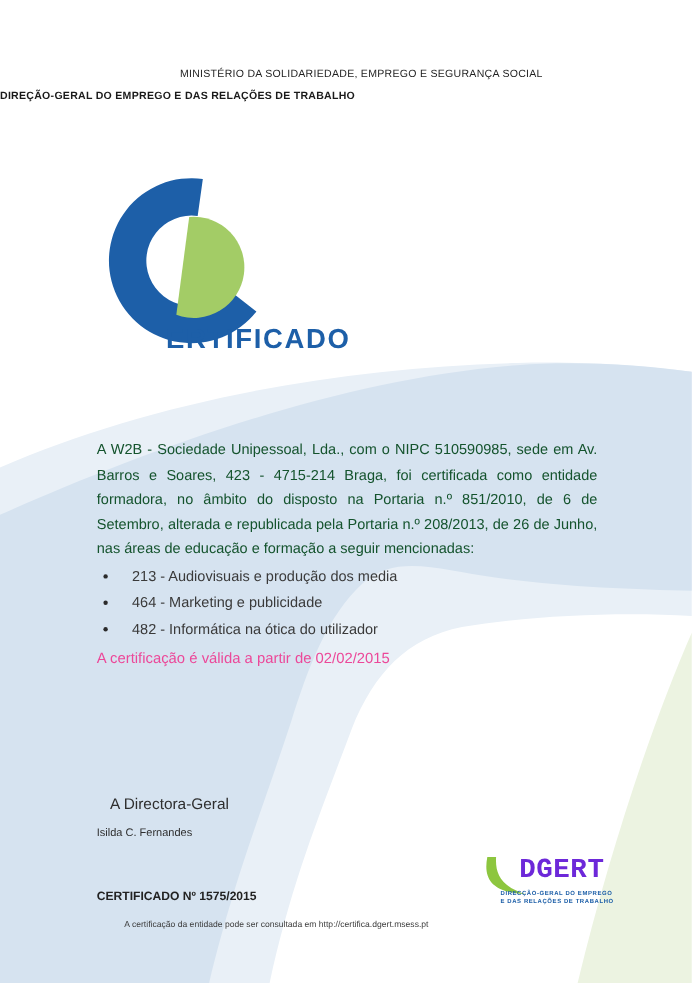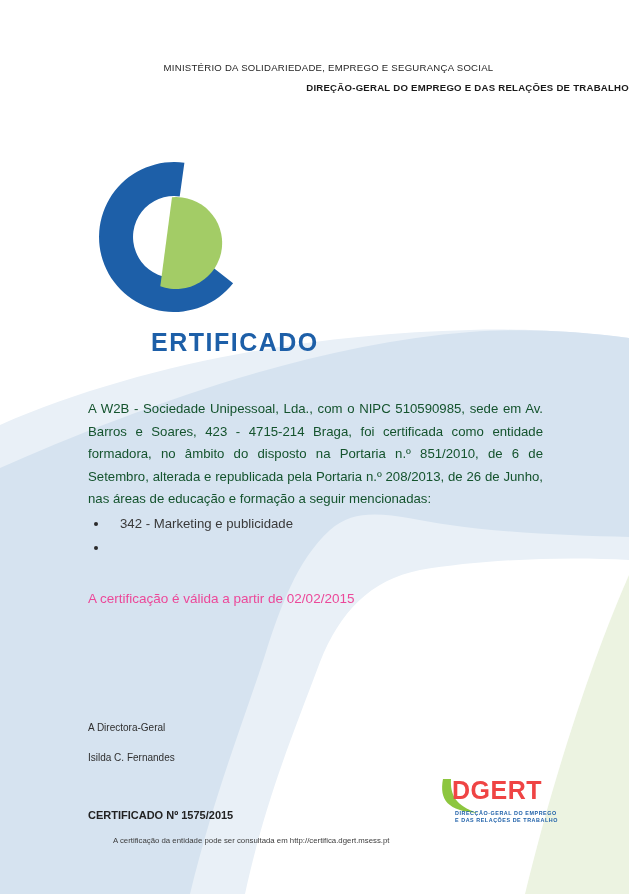--- a/index.html
+++ b/index.html
@@ -24,35 +24,34 @@
   .hdr1 {
     left: 0; top: 62; width: 629px;
     text-align: center;
     font-size: 9.6px;
     letter-spacing: 0.25px;
     color: #1f1f1f;
     padding-left: 28px;
   }
   .hdr2 {
     left: 0; top: 82px; width: 629px;
-    text-align: right;
+    text-align: left;
     font-size: 9.6px;
     font-weight: bold;
     letter-spacing: 0.25px;
     color: #1a1a1a;
   }
   .hdr1 { top: 62px; }
 
   .logo-word {
     left: 151px; top: 294px;
     font-size: 25px;
     font-weight: bold;
     letter-spacing: 1.5px;
     color: #1d5fa8;
-    margin-top: 34px;
   }
 
   .paragraph {
     left: 88px; top: 398px; width: 455px;
     font-size: 13.2px;
     line-height: 22.6px;
     text-align: justify;
     color: #14532d;
   }
   .bullets { left: 88px; top: 512px; width: 455px; }
@@ -78,29 +77,30 @@
     color: #ec4899;
   }
   .disclaimer {
     left: 88px; top: 618px; width: 462px;
     font-size: 7.7px;
     font-style: italic;
     line-height: 11.5px;
     color: #3c3c3c;
     text-align: justify;
   }
-  .sig-role { left: 88px; top: 722px; font-size: 10px; color: #2e2e2e; }
+  .sig-role { left: 100px; top: 722px; font-size: 14px; color: #2e2e2e; }
   .sig-name { left: 88px; top: 752px; font-size: 10px; color: #2e2e2e; }
 
   .dgert-word {
-    left: 452px; top: 776px;
+    left: 472px; top: 776px;
     font-size: 25px;
     font-weight: bold;
     letter-spacing: 0.5px;
-    color: #ef4444;
+    color: #6d28d9;
+    font-family: Liberation Mono, monospace;
   }
   .dgert-sub {
     left: 455px; top: 810px;
     font-size: 5.4px;
     font-weight: bold;
     letter-spacing: 0.55px;
     line-height: 7px;
     color: #1d5fa8;
   }
   .cert-number {
@@ -144,24 +144,29 @@
   <div class="abs hdr1">MINISTÉRIO DA SOLIDARIEDADE, EMPREGO E SEGURANÇA SOCIAL</div>
   <div class="abs hdr2">DIREÇÃO-GERAL DO EMPREGO E DAS RELAÇÕES DE TRABALHO</div>
 
   <div class="abs logo-word">ERTIFICADO</div>
 
   <p class="abs paragraph">A W2B - Sociedade Unipessoal, Lda., com o NIPC 510590985, sede em Av. Barros e Soares, 423 - 4715-214 Braga, foi certificada como entidade formadora, no âmbito do disposto na Portaria n.º 851/2010, de 6 de Setembro, alterada e republicada pela Portaria n.º 208/2013, de 26 de Junho, nas áreas de educação e formação a seguir mencionadas:</p>
 
   <div class="abs bullets">
     <div class="bullet-row">
       <span class="dot"></span>
-      <span class="btxt">342 - Marketing e publicidade</span>
+      <span class="btxt">213 - Audiovisuais e produção dos media</span>
     </div>
     <div class="bullet-row">
       <span class="dot"></span>
+      <span class="btxt">464 - Marketing e publicidade</span>
+    </div>
+    <div class="bullet-row">
+      <span class="dot"></span>
+      <span class="btxt">482 - Informática na ótica do utilizador</span>
     </div>
   </div>
 
   <div class="abs validity">A certificação é válida a partir de 02/02/2015</div>
 
 
   <div class="abs sig-role">A Directora-Geral</div>
   <div class="abs sig-name">Isilda C. Fernandes</div>
 
   <div class="abs dgert-word">DGERT</div>

